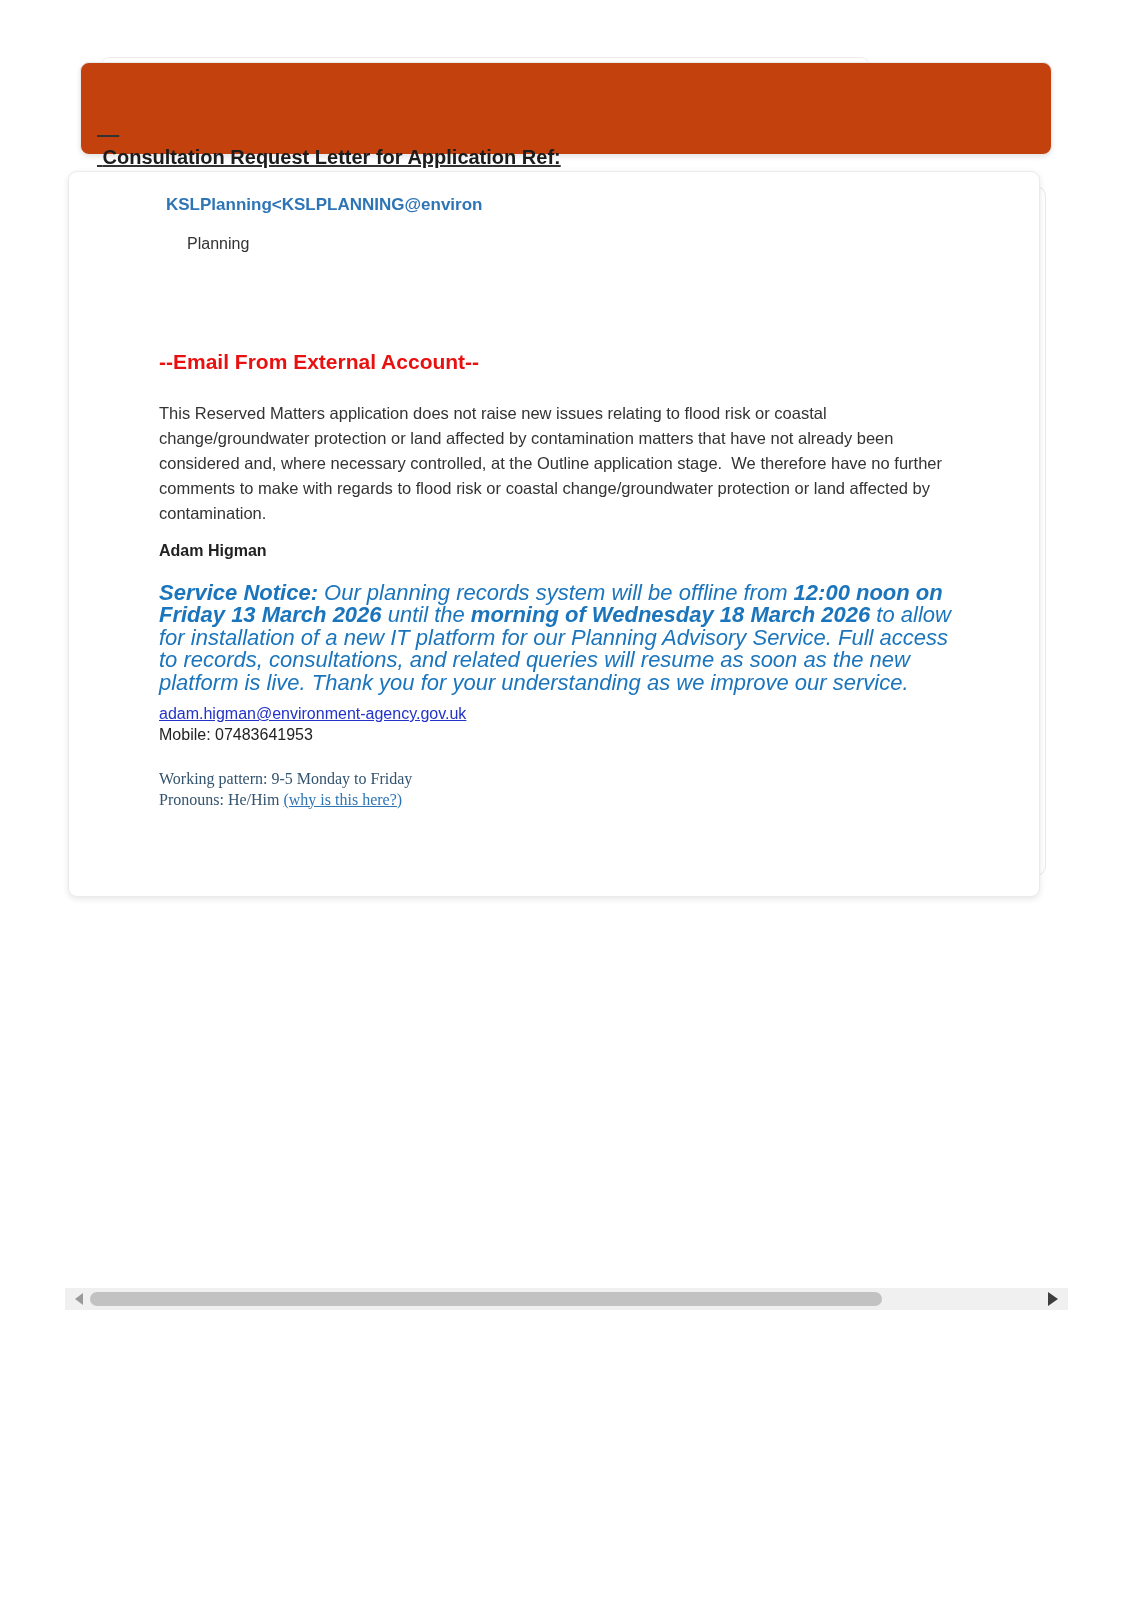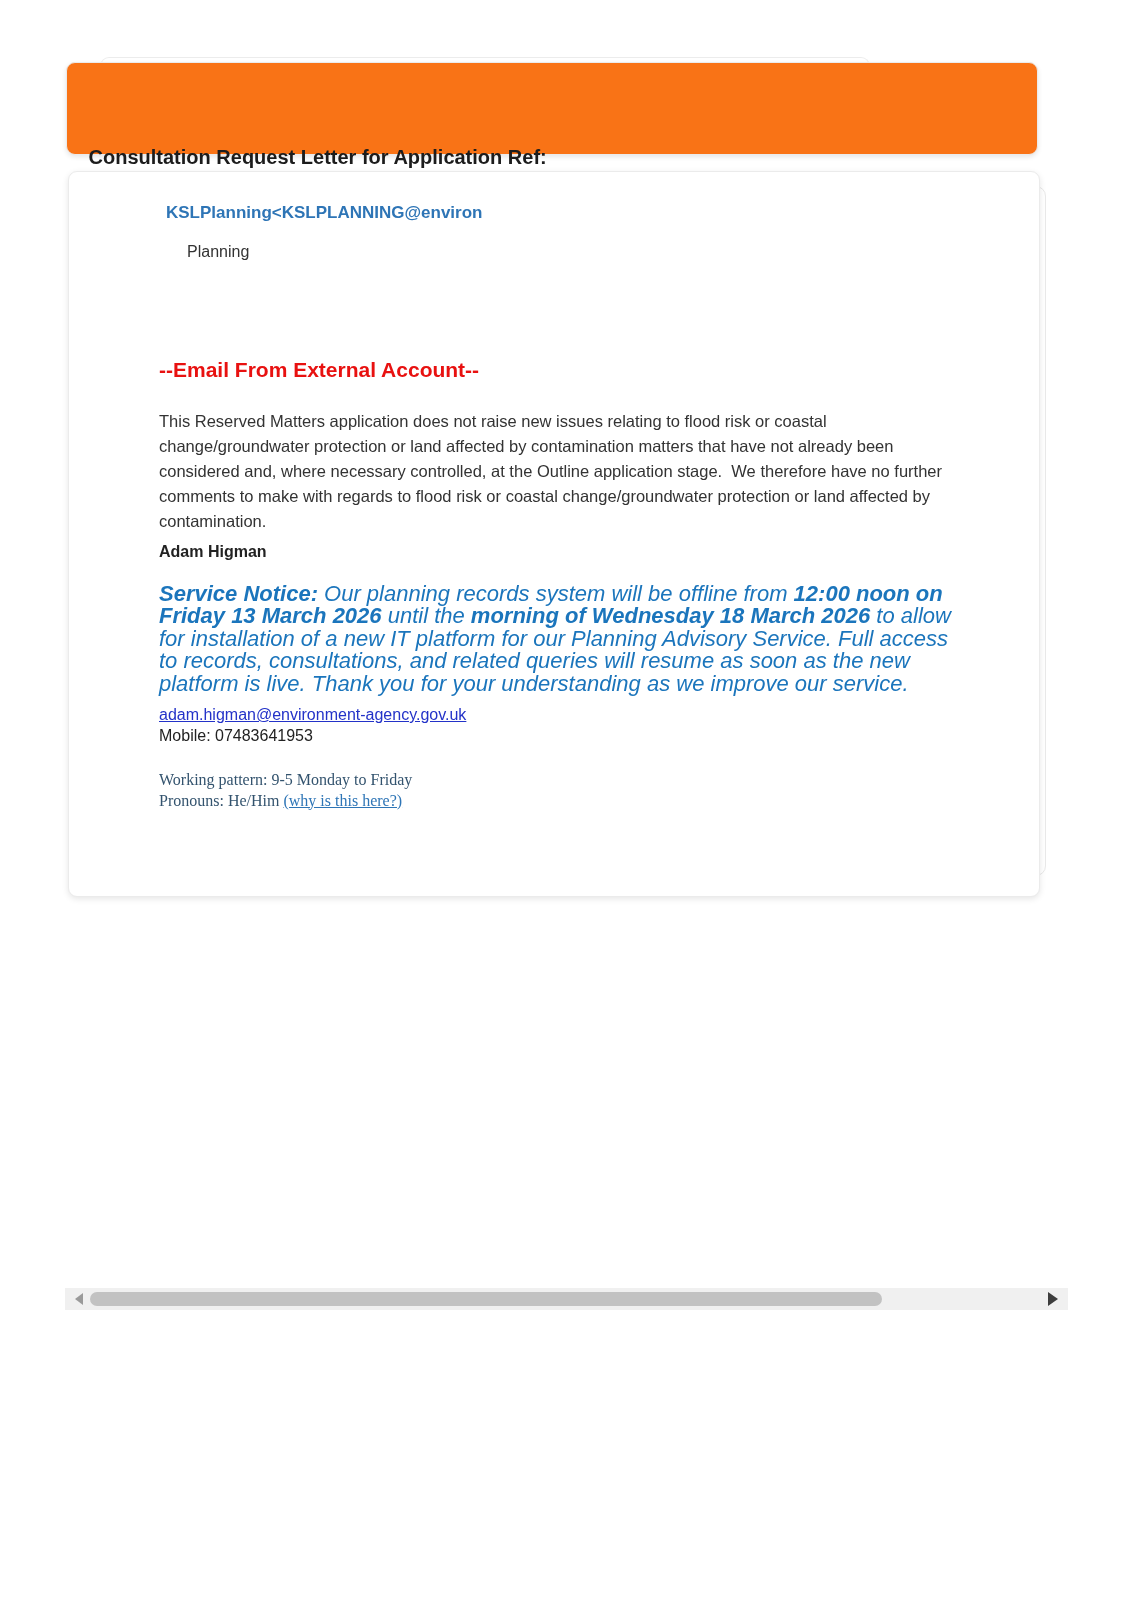--- a/index.html
+++ b/index.html
@@ -8,58 +8,59 @@
     font-family:"Liberation Sans", sans-serif;
     width:1131px; height:1600px; position:relative; overflow:hidden;
     color:#333;
   }
   .behind-top-card {
     position:absolute; left:100px; top:57px; width:770px; height:24px;
     background:#fff; border:1px solid #ececec; border-bottom:none;
     border-radius:9px 9px 0 0;
   }
   .subject-card {
-    position:absolute; left:66px; top:62px; width:972px; height:93px;
-    background:#f97316; border:1px solid #ebebeb; border-radius:9px;
+    position:absolute; left:80px; top:62px; width:972px; height:93px;
+    background:#c2410c; border:1px solid #ebebeb; border-radius:9px;
     box-shadow:0 2px 5px rgba(0,0,0,.10);
     padding:19px 24px 0 16px;
+    text-decoration:underline;
   }
   .subject-title {
     font-size:20px; line-height:30px; font-weight:600; color:#1c1c1c;
     white-space:pre-wrap;
   }
   .behind-email-card {
     position:absolute; left:100px; top:186px; width:946px; height:690px;
     background:#fff; border:1px solid #e9e9e9; border-radius:10px;
   }
   .email-card {
     position:absolute; left:68px; top:171px; width:972px; height:726px;
     background:#fff; border:1px solid #ebebeb; border-radius:9px;
     box-shadow:0 2px 6px rgba(0,0,0,.10);
-    padding:32px 70px 0 90px;
+    padding:24px 70px 0 90px;
   }
   .sender-link {
     display:inline-block; margin-left:7px;
     font-size:17px; line-height:18px; font-weight:600;
     color:#2E75B6; text-decoration:none; cursor:pointer;
   }
   .sender-name {
     margin-top:21px; margin-left:28px;
     font-size:16px; line-height:18px; color:#333;
   }
   .external-warning {
     margin-top:96px;
     font-size:21px; line-height:26px; font-weight:bold; color:#E81110;
   }
   .body-par {
     margin-top:26px; width:812px;
     font-size:16.5px; line-height:25px; color:#333;
     white-space:pre-wrap;
   }
-  .signature { margin-top:8px; width:812px; }
+  .signature { margin-top:15px; width:812px; }
   .signature p { font-size:16px; line-height:19.5px; color:#222; }
   .sig-strong { font-weight:bold; color:#1F3864; }
   .service-notice {
     margin-top:21px; width:810px;
     font-size:22px; line-height:22.5px; font-style:italic; color:#1B75BC;
   }
   .service-notice b { font-weight:bold; }
   .contact-block { margin-top:10px; }
   .contact-block p { font-size:16px; line-height:20.5px; color:#222; }
   .email-link { color:#2332C8; text-decoration:underline; cursor:pointer; }

